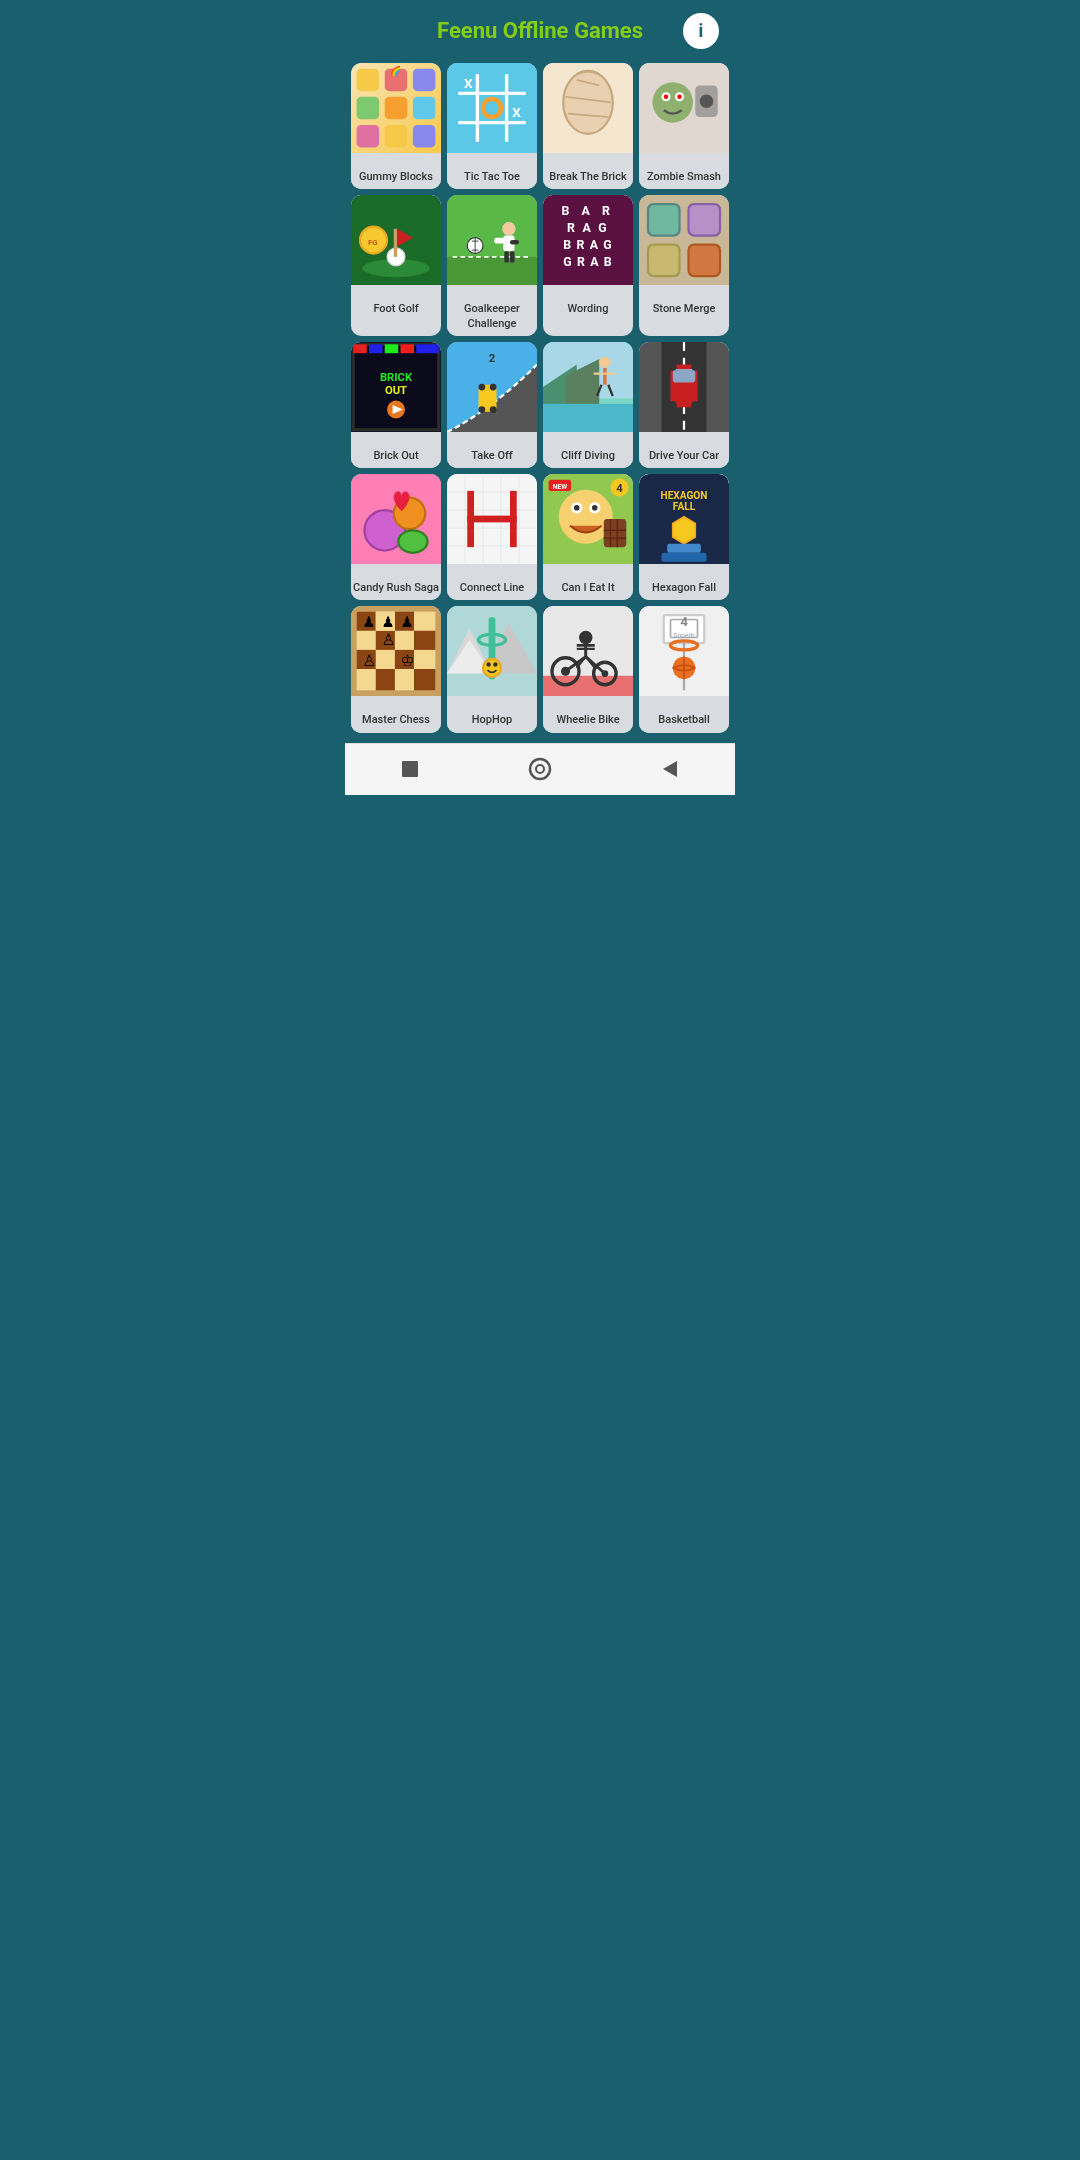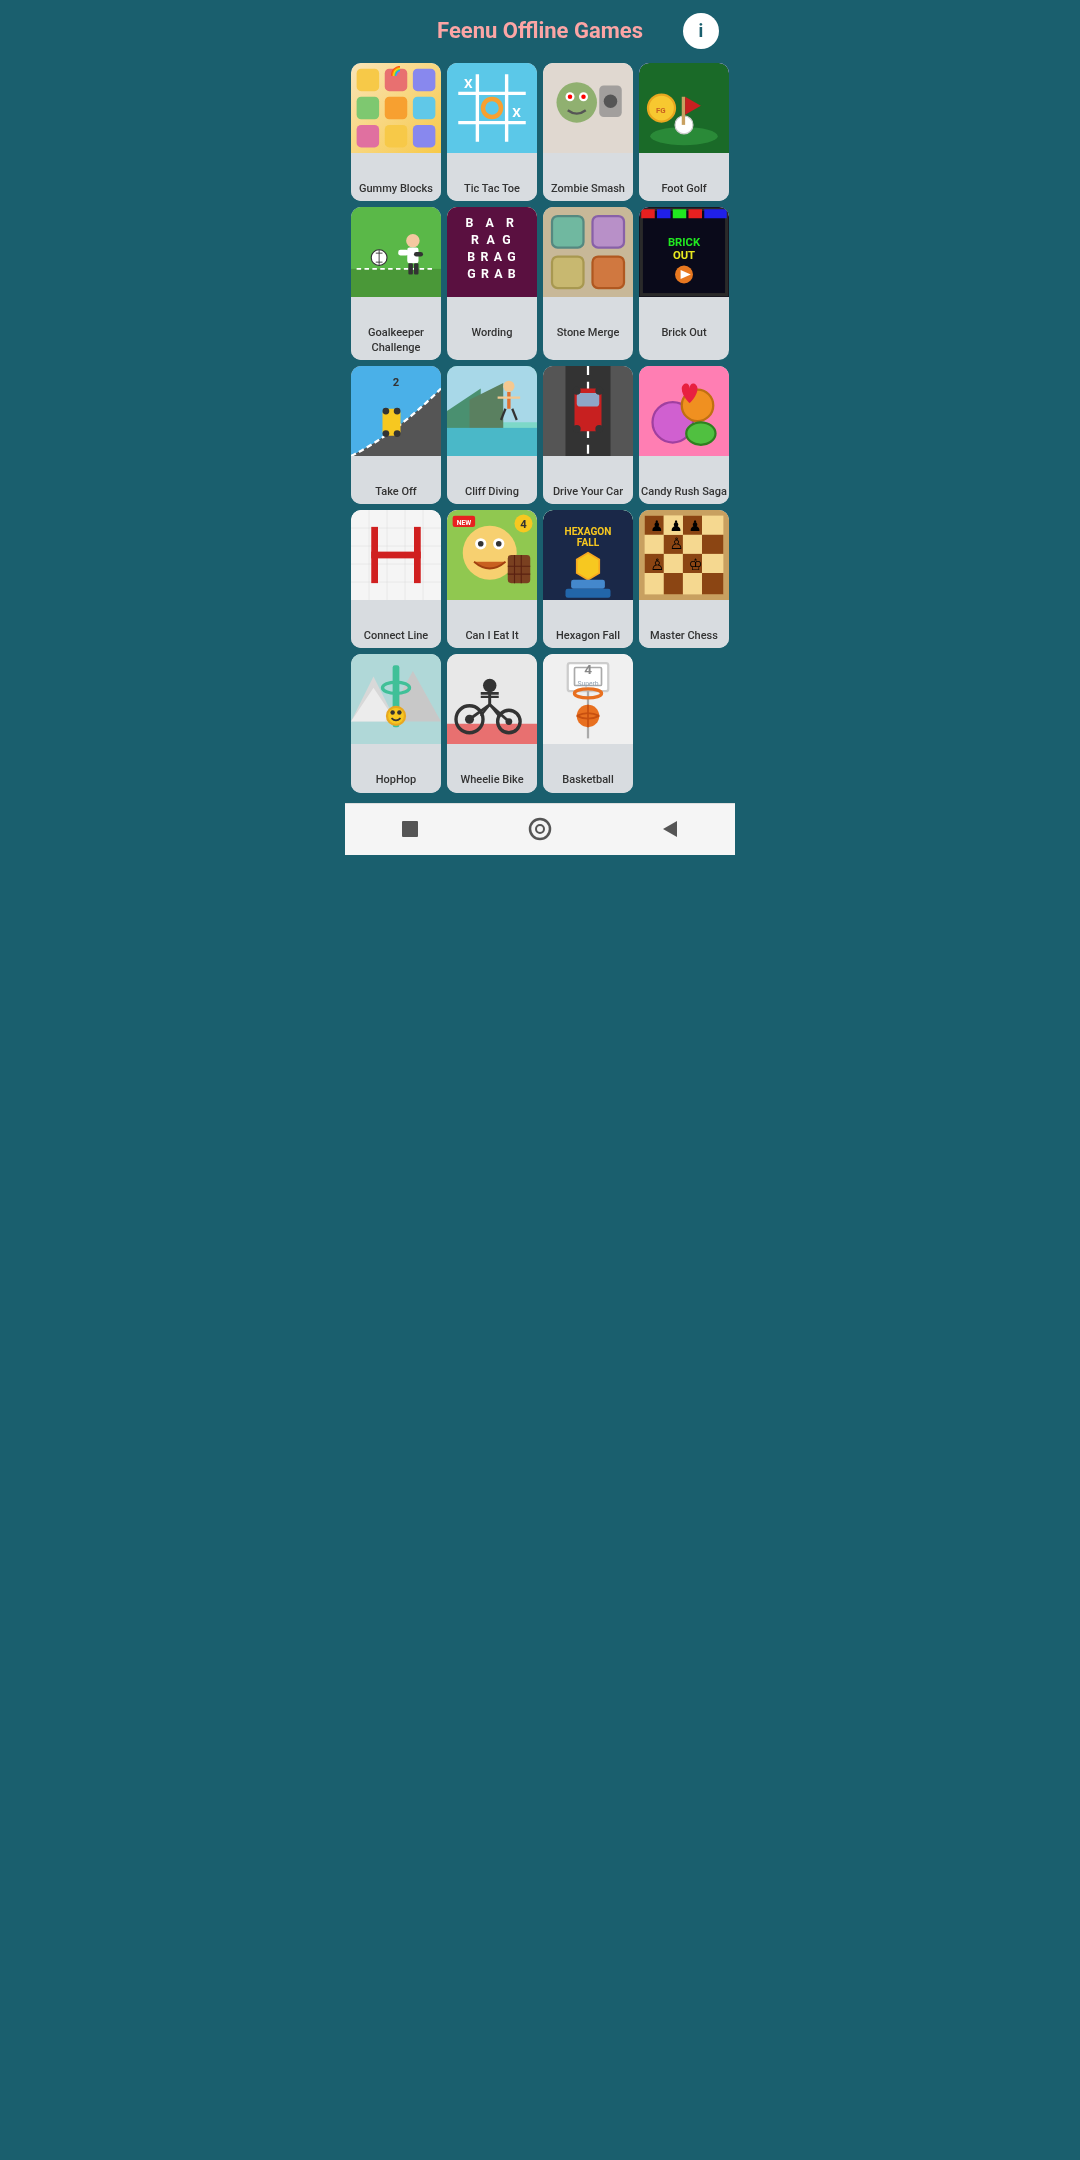--- a/index.html
+++ b/index.html
@@ -14,21 +14,21 @@
       flex-direction: column;
     }
     .header {
       display: flex;
       align-items: center;
       justify-content: center;
       padding: 18px 16px 14px;
       position: relative;
     }
     .header-title {
-      color: #fca5a5;
+      color: #84cc16;
       font-size: 22px;
       font-weight: bold;
       text-align: center;
     }
     .info-btn {
       position: absolute;
       right: 16px;
       width: 36px;
       height: 36px;
       background: white;
@@ -72,21 +72,20 @@
       text-align: center;
       font-size: 11px;
       color: #333;
       padding: 17px 2px 5px;
       font-weight: 500;
       line-height: 1.3;
       min-height: 28px;
       display: flex;
       align-items: center;
       justify-content: center;
-      margin-top: 12px;
     }
     .nav-bar {
       background: #f5f5f5;
       height: 52px;
       display: flex;
       align-items: center;
       justify-content: space-around;
       border-top: 1px solid #ddd;
     }
     .nav-btn {
@@ -203,20 +202,33 @@
         <line x1="10" y1="27" x2="70" y2="27" stroke="white" stroke-width="3"></line>
         <line x1="10" y1="53" x2="70" y2="53" stroke="white" stroke-width="3"></line>
         <circle cx="40" cy="40" r="8" fill="none" stroke="#f7a030" stroke-width="4"></circle>
         <text x="15" y="22" fill="white" font-size="12" font-weight="bold">X</text>
         <text x="58" y="48" fill="white" font-size="12" font-weight="bold">X</text>
       </svg>
     </div>
     <div class="game-label">Tic Tac Toe</div>
   </div>
 
+  <div class="game-card">
+    <div class="game-thumb thumb-breakbrick">
+      <svg viewBox="0 0 80 80" class="thumb-svg">
+        <rect width="80" height="80" fill="#f5e6d0"></rect>
+        <ellipse cx="40" cy="35" rx="22" ry="28" fill="#e8d0b0" stroke="#c8a880" stroke-width="2"></ellipse>
+        <line x1="30" y1="15" x2="50" y2="20" stroke="#c8a880" stroke-width="1.5"></line>
+        <line x1="20" y1="30" x2="60" y2="35" stroke="#c8a880" stroke-width="1.5"></line>
+        <line x1="22" y1="45" x2="58" y2="48" stroke="#c8a880" stroke-width="1.5"></line>
+        <path d="M30 10 Q40 5 50 10" fill="none" stroke="#c8a880" stroke-width="2"></path>
+      </svg>
+    </div>
+    <div class="game-label">Break The Brick</div>
+  </div>
 
   <div class="game-card">
     <div class="game-thumb thumb-zombie">
       <svg viewBox="0 0 80 80" class="thumb-svg">
         <rect width="80" height="80" fill="#e0d8d0"></rect>
         <circle cx="30" cy="35" r="18" fill="#90b070"></circle>
         <circle cx="24" cy="30" r="4" fill="white"></circle>
         <circle cx="36" cy="30" r="4" fill="white"></circle>
         <circle cx="24" cy="30" r="2" fill="red"></circle>
         <circle cx="36" cy="30" r="2" fill="red"></circle>

